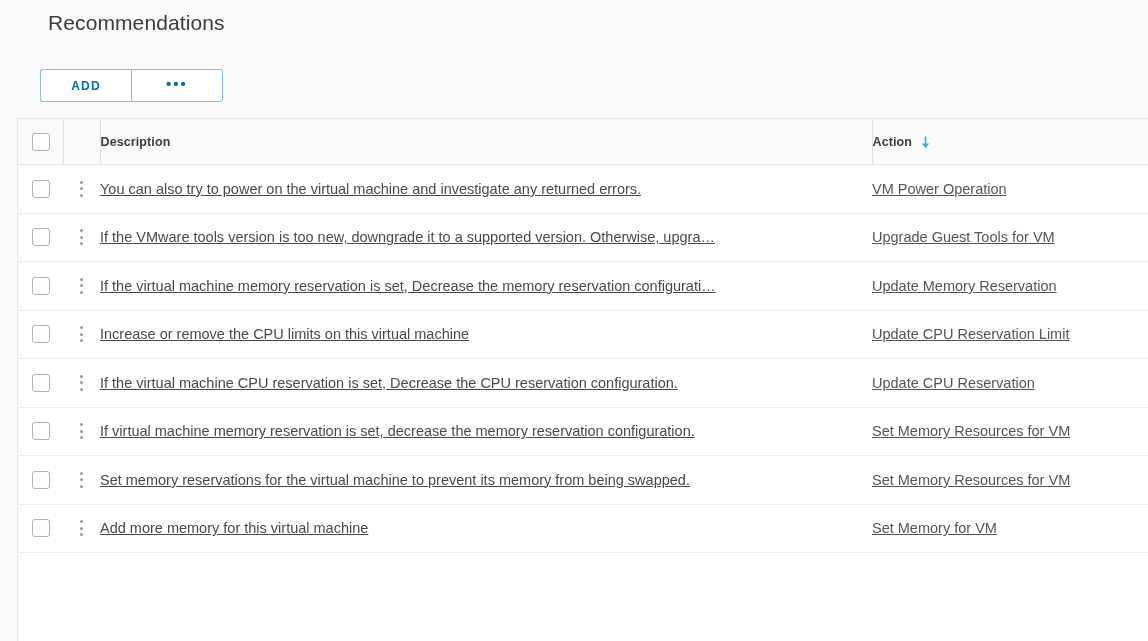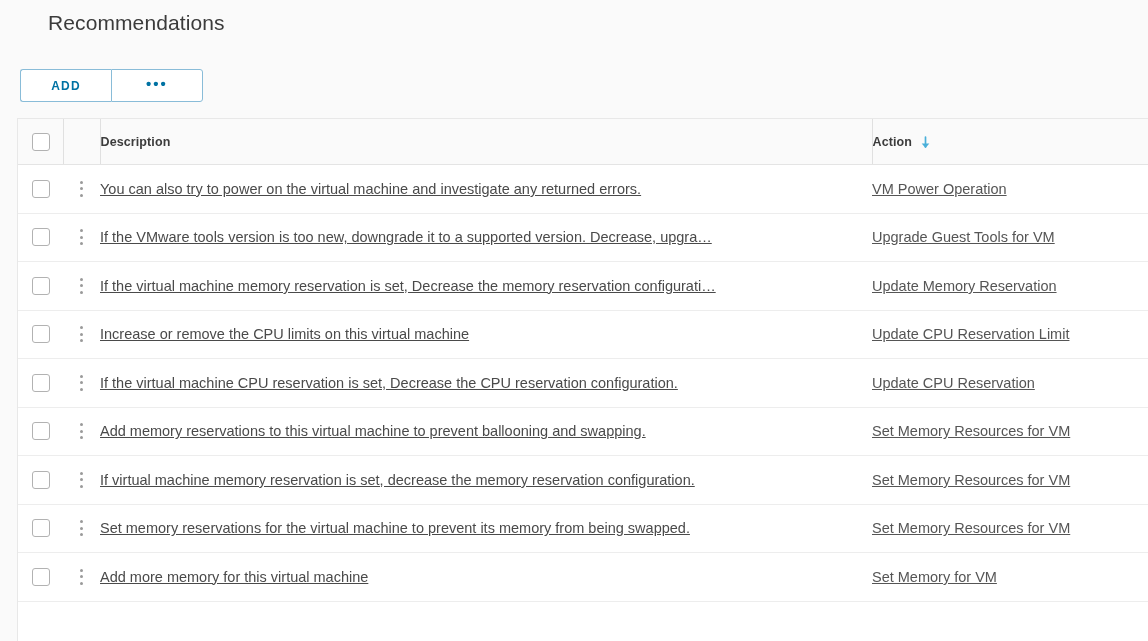--- a/index.html
+++ b/index.html
@@ -59,20 +59,21 @@
     font-size: 12px;
     font-weight: 600;
     letter-spacing: 1.1px;
     cursor: pointer;
     user-select: none;
   }
   .btn-add {
     width: 91px;
     border-radius: 3px 0 0 3px;
     border-right-width: 0;
+    margin-left: 20px;
   }
   .btn-more {
     width: 92px;
     border-radius: 0 3px 3px 0;
     letter-spacing: 2px;
     font-size: 15px;
     padding-bottom: 5px;
   }
 
   
@@ -287,21 +288,21 @@
                 <span class="cb"></span>
               </div>
             </td>
             <td>
               <div class="kebab">
                 <i></i>
                 <i></i>
                 <i></i>
               </div>
             </td>
-            <td class="c-desc-cell">If the VMware tools version is too new, downgrade it to a supported version. Decrease, upgra…</td>
+            <td class="c-desc-cell">If the VMware tools version is too new, downgrade it to a supported version. Otherwise, upgra…</td>
             <td class="c-action-cell">Upgrade Guest Tools for VM</td>
           </tr>
           <tr>
             <td>
               <div class="cb-wrap">
                 <span class="cb"></span>
               </div>
             </td>
             <td>
               <div class="kebab">
@@ -337,36 +338,20 @@
             </td>
             <td>
               <div class="kebab">
                 <i></i>
                 <i></i>
                 <i></i>
               </div>
             </td>
             <td class="c-desc-cell">If the virtual machine CPU reservation is set, Decrease the CPU reservation configuration.</td>
             <td class="c-action-cell">Update CPU Reservation</td>
-          </tr>
-          <tr>
-            <td>
-              <div class="cb-wrap">
-                <span class="cb"></span>
-              </div>
-            </td>
-            <td>
-              <div class="kebab">
-                <i></i>
-                <i></i>
-                <i></i>
-              </div>
-            </td>
-            <td class="c-desc-cell">Add memory reservations to this virtual machine to prevent ballooning and swapping.</td>
-            <td class="c-action-cell">Set Memory Resources for VM</td>
           </tr>
           <tr>
             <td>
               <div class="cb-wrap">
                 <span class="cb"></span>
               </div>
             </td>
             <td>
               <div class="kebab">
                 <i></i>

